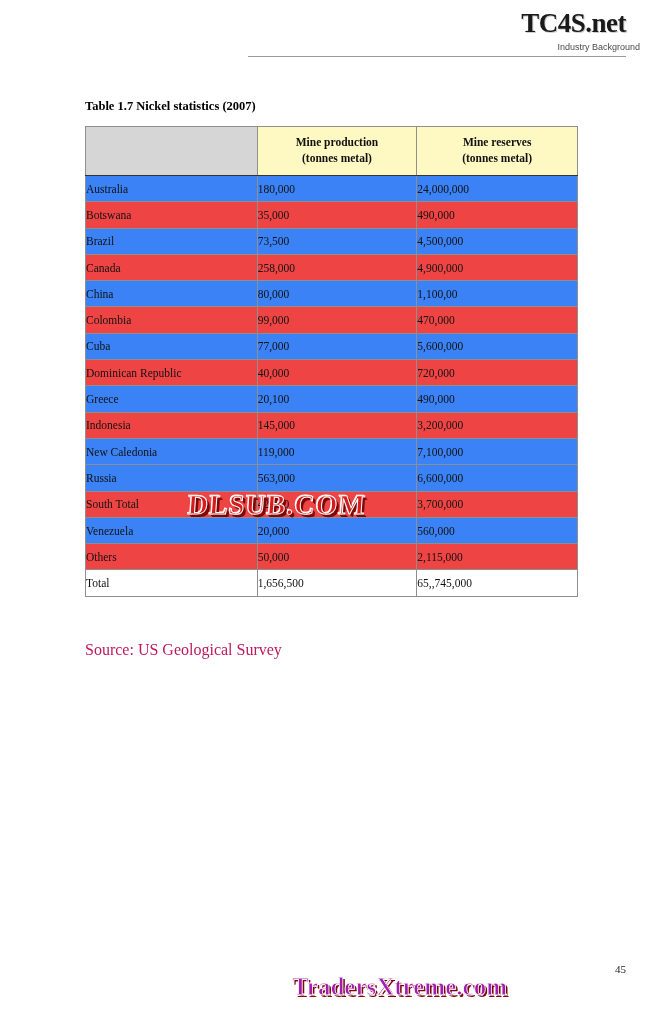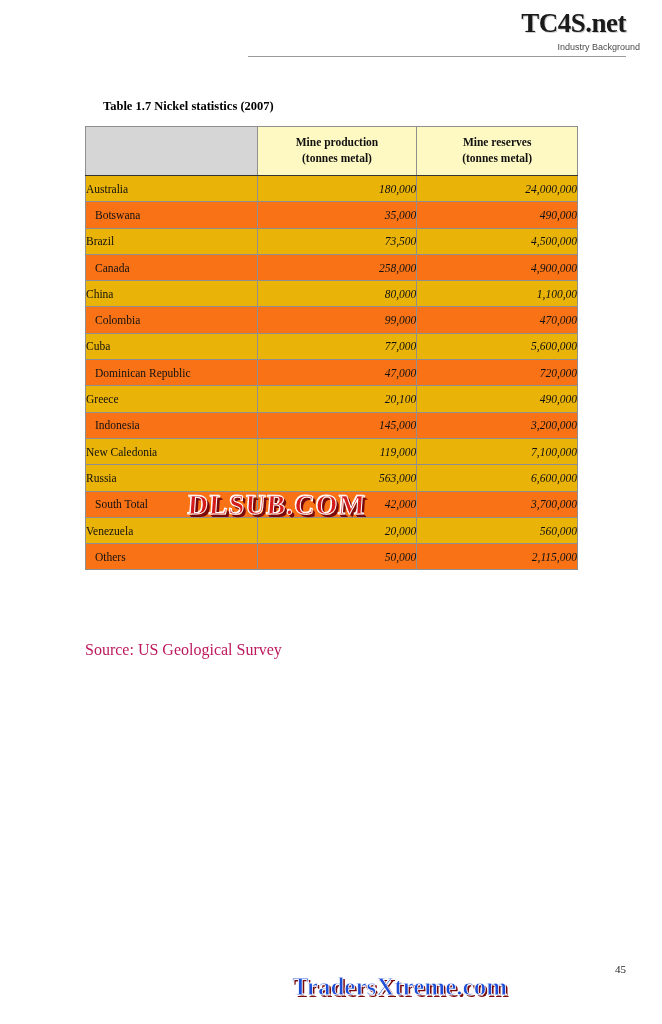--- a/index.html
+++ b/index.html
@@ -48,21 +48,21 @@
     right: 36px;
     top: 56px;
     width: 378px;
     height: 1px;
     background: #9a9a9a;
   }
 
   
   .table-caption {
     position: absolute;
-    left: 103px;
+    left: 85px;
     top: 99px;
     font-family: "Liberation Serif", serif;
     font-weight: bold;
     font-size: 12.5px;
     color: #000;
   }
 
   .stats-table {
     position: absolute;
     left: 85px;
@@ -94,26 +94,24 @@
   .col-res { width: 161px; }
 
   .stats-table tbody td {
     height: 25.3px;
   }
   .cell-country {
     text-align: left;
     padding-left: 10px;
   }
   .cell-num {
-    text-align: right;
     padding-right: 12px;
-    font-style: italic;
-  }
-  tbody tr.odd td { background: #eab308; }
-  tbody tr.even td { background: #f97316; padding-left: 9px; }
+  }
+  tbody tr.odd td { background: #3b82f6; }
+  tbody tr.even td { background: #ef4444; }
   tbody tr.total-row td {
     background: #ffffff;
     border-top: 1.6px solid #333;
   }
 
   
   .source-line {
     position: absolute;
     left: 85px;
     top: 641px;
@@ -140,21 +138,21 @@
       -1px -1px 0 #ffffff;
     transform: skewX(-4deg);
   }
   .wm-bottom {
     position: absolute;
     left: 292px;
     top: 973px;
     font-family: "Liberation Serif", serif;
     font-weight: bold;
     font-size: 25px;
-    color: #1d4ed8;
+    color: #a21caf;
     -webkit-text-stroke: 0.8px #ffffff;
     text-shadow:
        2px 2px 0 #7a0a0a,
       -1px -1px 0 #ffffff;
   }
 
   .page-number {
     position: absolute;
     right: 36px;
     top: 963px;
@@ -224,21 +222,21 @@
       <td class="cell-num">99,000</td>
       <td class="cell-num">470,000</td>
     </tr>
     <tr class="odd">
       <td class="cell-country">Cuba</td>
       <td class="cell-num">77,000</td>
       <td class="cell-num">5,600,000</td>
     </tr>
     <tr class="even">
       <td class="cell-country">Dominican Republic</td>
-      <td class="cell-num">47,000</td>
+      <td class="cell-num">40,000</td>
       <td class="cell-num">720,000</td>
     </tr>
     <tr class="odd">
       <td class="cell-country">Greece</td>
       <td class="cell-num">20,100</td>
       <td class="cell-num">490,000</td>
     </tr>
     <tr class="even">
       <td class="cell-country">Indonesia</td>
       <td class="cell-num">145,000</td>
@@ -262,20 +260,25 @@
     <tr class="odd">
       <td class="cell-country">Venezuela</td>
       <td class="cell-num">20,000</td>
       <td class="cell-num">560,000</td>
     </tr>
     <tr class="even">
       <td class="cell-country">Others</td>
       <td class="cell-num">50,000</td>
       <td class="cell-num">2,115,000</td>
     </tr>
+    <tr class="total-row">
+      <td class="cell-country">Total</td>
+      <td class="cell-num">1,656,500</td>
+      <td class="cell-num">65,,745,000</td>
+    </tr>
   </tbody>
 </table>
 
 <div class="source-line">Source: US Geological Survey</div>
 
 <div class="wm-center">DLSUB.COM</div>
 <div class="wm-bottom">TradersXtreme.com</div>
 
 <div class="page-number">45</div>
 

